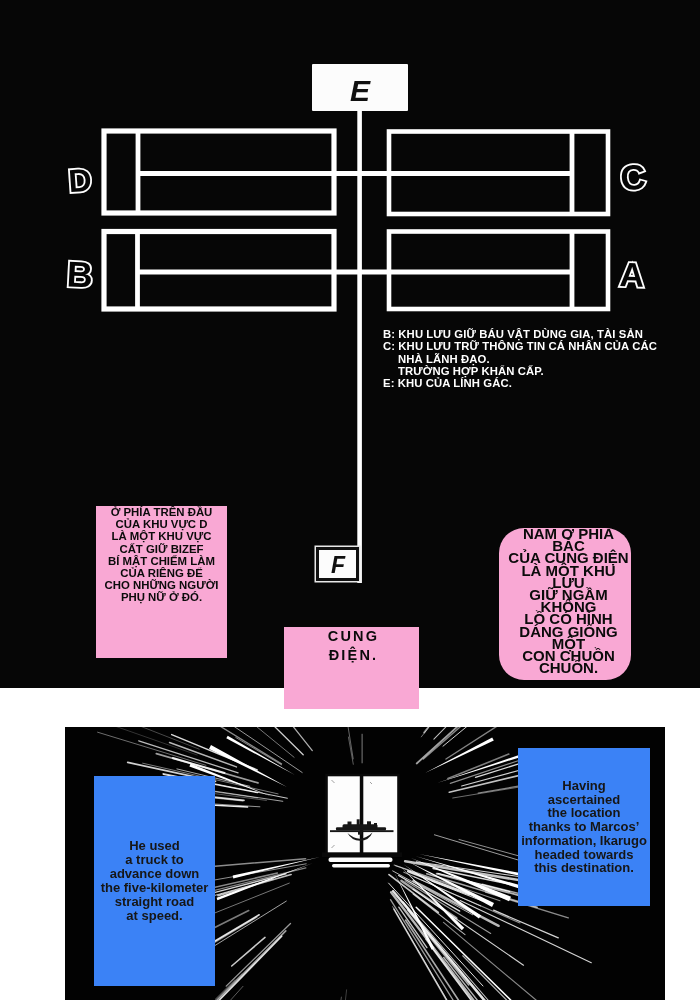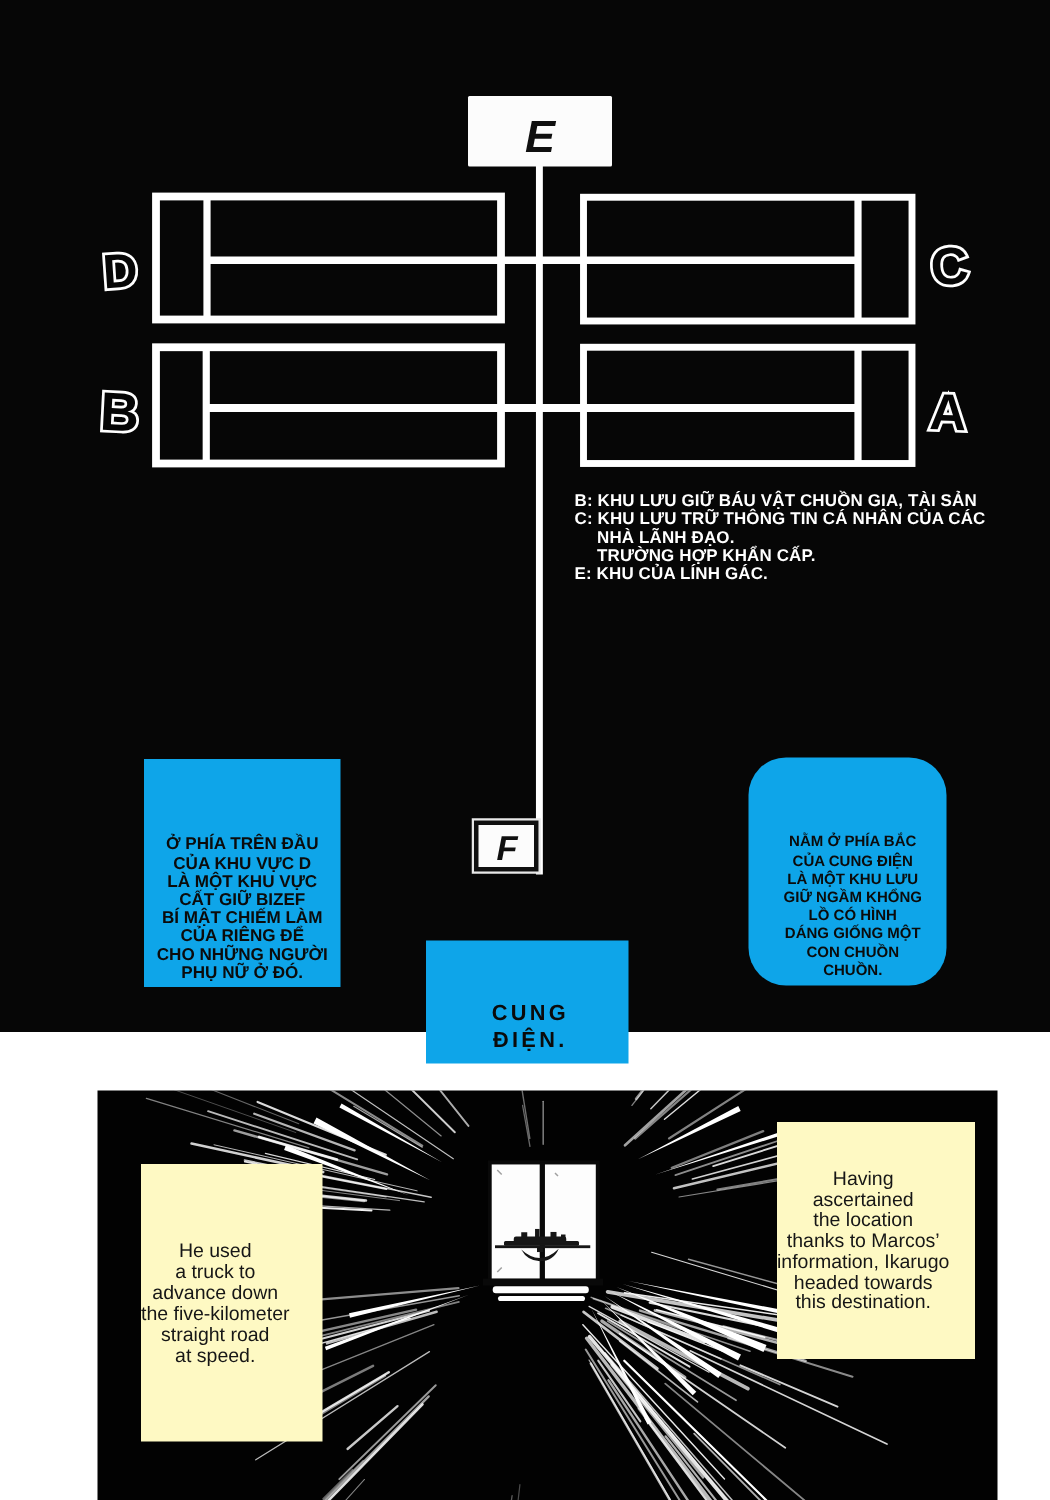--- a/index.html
+++ b/index.html
@@ -1,31 +1,31 @@
 <!DOCTYPE html>
 <html><head><meta charset="utf-8">
 <style>
 html,body{margin:0;padding:0;background:#fff;}
 #page{position:relative;width:700px;height:1000px;background:#fff;overflow:hidden;
   font-family:"Liberation Sans",sans-serif;}
 .abs{position:absolute;}
 #sec1{left:0;top:0;width:700px;height:688px;background:#060606;}
 #legend{left:383px;top:328px;color:#fff;font-weight:bold;font-size:11.3px;line-height:12.3px;letter-spacing:0.1px;white-space:nowrap;}
 #legend div.i{padding-left:15px;}
-.wbox{background:#0ea5e9;color:#0b0b0b;font-weight:bold;text-align:center;display:flex;align-items:flex-end;justify-content:center;}
+.wbox{background:#f9a8d4;color:#0b0b0b;font-weight:bold;text-align:center;display:flex;align-items:flex-start;justify-content:center;}
 #lbox{left:96px;top:506px;width:131px;height:152px;font-size:11.4px;line-height:12.2px;}
-#rbox{left:499px;top:505px;width:132px;height:152px;font-size:10px;line-height:12.2px;border-radius:25px;}
+#rbox{left:499px;top:528px;width:132px;height:152px;font-size:15px;line-height:12.2px;border-radius:25px;}
 #cung{left:284px;top:583px;width:135px;height:82px;font-size:14.5px;line-height:18.6px;letter-spacing:2.2px;margin-top:44px;}
 #cung div{padding-bottom:5px;padding-left:4px;}
 #lbox div{padding-bottom:3px;}
 #rbox div{padding-bottom:3px;padding-left:7px;}
 #fbox{left:316px;top:547px;width:37px;height:28px;background:#fcfcfc;border:3px solid #101010;box-shadow:0 0 0 1.5px #e8e8e8;}
 #panel{left:65px;top:727px;width:600px;height:273px;background:#020202;}
-.cbox{background:#fef9c3;color:#161616;font-weight:normal;text-align:center;display:flex;align-items:center;}
-#pleft{left:94px;top:776px;width:121px;height:185px;font-size:13px;line-height:14px;}
+.cbox{background:#3b82f6;color:#161616;font-weight:bold;text-align:center;display:flex;align-items:center;justify-content:center;}
+#pleft{left:94px;top:776px;width:121px;height:210px;font-size:13px;line-height:14px;}
 #pright{left:518px;top:748px;width:132px;height:158px;font-size:13px;line-height:13.7px;}
 </style></head>
 <body>
 <div id="page">
 
 <div id="sec1" class="abs">
 <svg width="700" height="688" viewBox="0 0 700 688">
 
   <rect x="357.3" y="108" width="4.6" height="475" fill="#fff"></rect>
   <g stroke="#fff" fill="none">
@@ -51,21 +51,21 @@
   <text x="360" y="101" font-family="Liberation Sans" font-size="30" font-weight="bold" font-style="italic" fill="#101010" text-anchor="middle">E</text>
 
   <g font-family="Liberation Sans" font-weight="bold" fill="#060606" stroke="#fff" stroke-width="3.6" paint-order="stroke" text-anchor="middle">
     <text x="80" y="191.5" font-size="32" transform="rotate(-4 80 180)">D</text>
     <text x="80" y="287" font-size="36" transform="rotate(3 80 272)">B</text>
     <text x="633" y="189.5" font-size="35" transform="rotate(-5 633 177)">C</text>
     <text x="632" y="286.5" font-size="34" transform="rotate(2 632 273)">A</text>
   </g>
 </svg>
 <div id="legend" class="abs">
-<div>B: KHU LƯU GIỮ BÁU VẬT CHUỒN GIA, TÀI SẢN</div>
+<div>B: KHU LƯU GIỮ BÁU VẬT DÙNG GIA, TÀI SẢN</div>
 <div>C: KHU LƯU TRỮ THÔNG TIN CÁ NHÂN CỦA CÁC</div>
 <div class="i">NHÀ LÃNH ĐẠO.</div>
 <div class="i">TRƯỜNG HỢP KHẨN CẤP.</div>
 <div>E: KHU CỦA LÍNH GÁC.</div>
 </div>
 <div id="lbox" class="abs wbox">
         <div>Ở PHÍA TRÊN ĐẦU<br>CỦA KHU VỰC D<br>LÀ MỘT KHU VỰC<br>CẤT GIỮ BIZEF<br>BÍ MẬT CHIẾM LÀM<br>CỦA RIÊNG ĐỂ<br>CHO NHỮNG NGƯỜI<br>PHỤ NỮ Ở ĐÓ.</div>
       </div>
 <div id="rbox" class="abs wbox">
         <div>NẰM Ở PHÍA BẮC<br>CỦA CUNG ĐIỆN<br>LÀ MỘT KHU LƯU<br>GIỮ NGẦM KHỔNG<br>LỒ CÓ HÌNH<br>DÁNG GIỐNG MỘT<br>CON CHUỒN<br>CHUỒN.</div>

